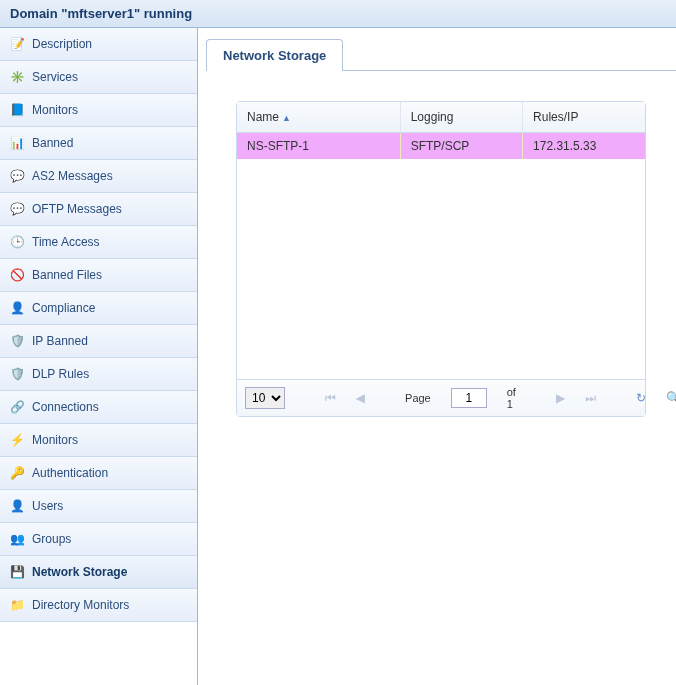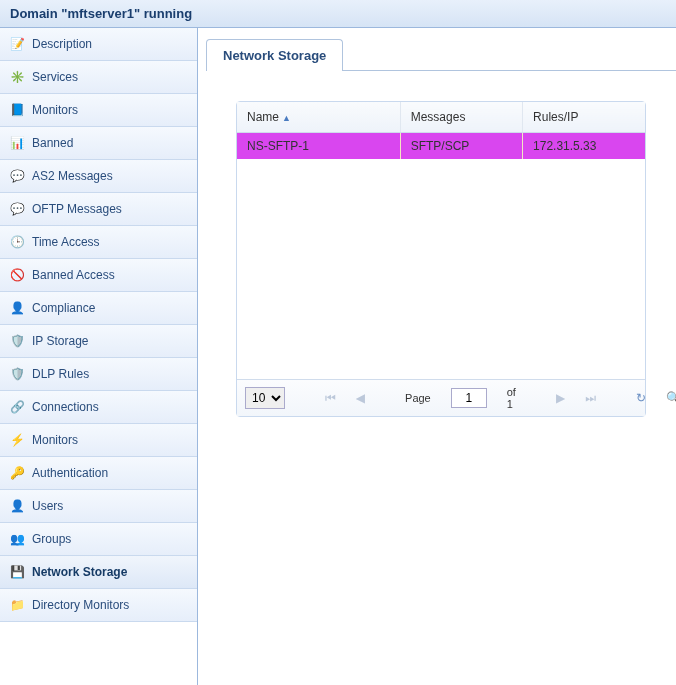--- a/index.html
+++ b/index.html
@@ -109,21 +109,21 @@
     font-size: 9px;
     margin-left: 3px;
   }
   .table td {
     padding: 6px 10px;
     border-right: 1px solid #f3e7c2;
     font-size: 12px;
   }
   .table td:last-child { border-right: none; }
   .table tr.selected td {
-    background: #d946ef;
+    background: #f0abfc;
     color: #333;
   }
   .table-body-area {
     height: 220px;
     background: #fff;
   }
   .pager {
     display: flex;
     align-items: center;
     gap: 20px;
@@ -196,29 +196,29 @@
       <div class="sidebar-item">
         <span class="icon">💬</span>
         <span>OFTP Messages</span>
       </div>
       <div class="sidebar-item">
         <span class="icon">🕒</span>
         <span>Time Access</span>
       </div>
       <div class="sidebar-item">
         <span class="icon">🚫</span>
-        <span>Banned Access</span>
+        <span>Banned Files</span>
       </div>
       <div class="sidebar-item">
         <span class="icon">👤</span>
         <span>Compliance</span>
       </div>
       <div class="sidebar-item">
         <span class="icon">🛡️</span>
-        <span>IP Storage</span>
+        <span>IP Banned</span>
       </div>
       <div class="sidebar-item">
         <span class="icon">🛡️</span>
         <span>DLP Rules</span>
       </div>
       <div class="sidebar-item">
         <span class="icon">🔗</span>
         <span>Connections</span>
       </div>
       <div class="sidebar-item">
@@ -255,21 +255,21 @@
     </div>
 
     <div class="panel">
       <table class="table">
         <thead>
           <tr>
             <th style="width:40%;margin-top:38px;">
               <span>Name</span><span class="sort-arrow">▲</span>
             </th>
             <th style="width:30%;">
-              <span>Messages</span>
+              <span>Logging</span>
             </th>
             <th style="width:30%;">
               <span>Rules/IP</span>
             </th>
           </tr>
         </thead>
         <tbody id="tbody">
             <tr class="selected">
               <td>NS-SFTP-1</td>
               <td>SFTP/SCP</td>

